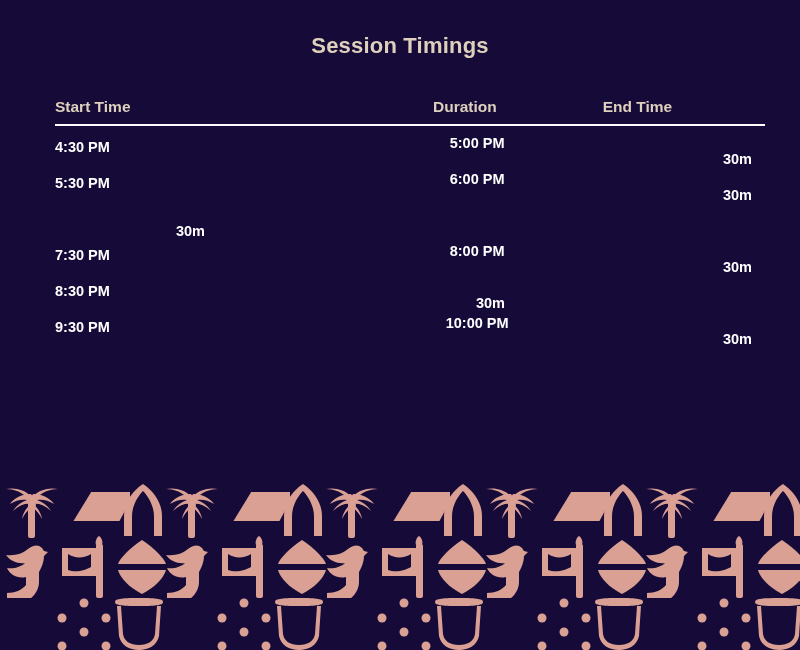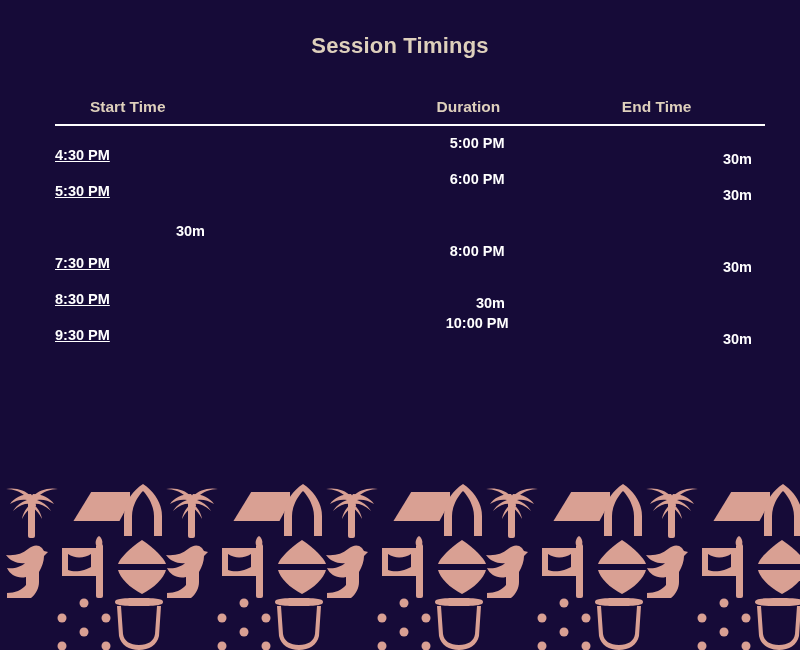--- a/index.html
+++ b/index.html
@@ -36,21 +36,20 @@
   .table-header-row {
     display: flex;
     align-items: flex-end;
     height: 28px;
   }
   .table-header-cell {
     color: #ded0bc;
     font-size: 15.5px;
     font-weight: bold;
     line-height: 18px;
-    margin-left: 35px;
   }
   .col-start  { width: 300px; text-align: left; }
   .col-end    { width: 260px; text-align: center; }
   .col-dur    { width: 150px; text-align: right; padding-right: 13px; }
 
   #header-divider {
     height: 2px;
     background: #ffffff;
     width: 710px;
     margin-top: 8px;
@@ -60,21 +59,21 @@
     display: flex;
     align-items: flex-start;
     height: 36px;
   }
   .cell {
     color: #ffffff;
     font-size: 14.5px;
     font-weight: bold;
     line-height: 18px;
   }
-  .cell.col-start { padding-top: 20px; text-decoration: underline; }
+  .cell.col-start { padding-top: 12px; }
   .cell.col-end   { padding-top: 8px; }
   .cell.col-dur   { padding-top: 24px; }
 
   
   #ornament-band {
     position: absolute;
     left: 0;
     bottom: 0;
     width: 800px;
     height: 170px;

